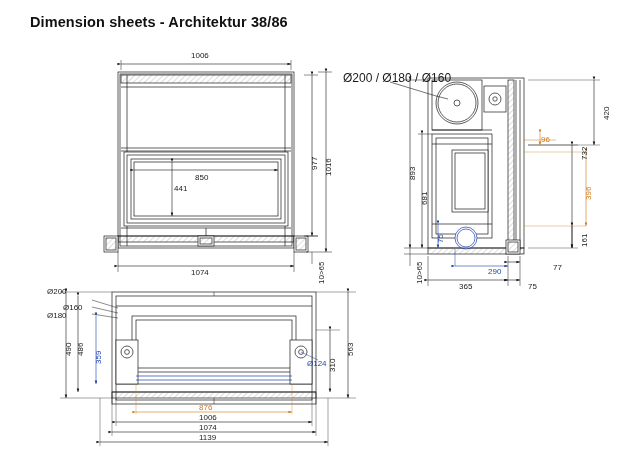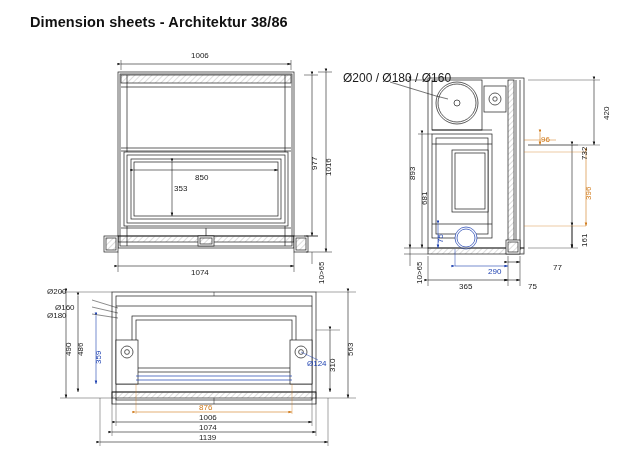--- a/index.html
+++ b/index.html
@@ -243,21 +243,21 @@
       <line x1="301" y1="352" x2="318" y2="360" stroke="#1b3fb0" stroke-width="0.5"></line>
 
       <line x1="92" y1="300" x2="118" y2="308" stroke-width="0.5"></line>
       <line x1="92" y1="307" x2="118" y2="313" stroke-width="0.5"></line>
       <line x1="92" y1="314" x2="118" y2="318" stroke-width="0.5"></line>
     </g>
   </svg>
 
   <div class="lbl" style="left:191px;top:52px;">1006</div>
   <div class="lbl" style="left:195px;top:174px;">850</div>
-  <div class="lbl" style="left:174px;top:185px;">353</div>
+  <div class="lbl" style="left:174px;top:185px;">441</div>
   <div class="lbl rot" style="left:311px;top:170px;transform:rotate(-90deg);">977</div>
   <div class="lbl rot" style="left:325px;top:176px;transform:rotate(-90deg);">1016</div>
   <div class="lbl" style="left:191px;top:269px;">1074</div>
   <div class="lbl rot" style="left:318px;top:284px;transform:rotate(-90deg);">10&gt;65</div>
 
   <div class="lbl" style="left:343px;top:72px;font-size:12px;">Ø200 / Ø180 / Ø160</div>
   <div class="lbl rot" style="left:409px;top:180px;transform:rotate(-90deg);">893</div>
   <div class="lbl rot" style="left:421px;top:205px;transform:rotate(-90deg);">681</div>
   <div class="lbl blue rot" style="left:437px;top:243px;transform:rotate(-90deg);">75</div>
   <div class="lbl rot" style="left:416px;top:284px;transform:rotate(-90deg);">10&gt;65</div>
@@ -266,21 +266,21 @@
   <div class="lbl" style="left:553px;top:264px;">77</div>
   <div class="lbl blue" style="left:488px;top:268px;">290</div>
   <div class="lbl rot" style="left:603px;top:120px;transform:rotate(-90deg);">420</div>
   <div class="lbl rot" style="left:581px;top:160px;transform:rotate(-90deg);">732</div>
   <div class="lbl orange" style="left:541px;top:136px;">96</div>
   <div class="lbl orange rot" style="left:585px;top:200px;transform:rotate(-90deg);">396</div>
   <div class="lbl rot" style="left:581px;top:247px;transform:rotate(-90deg);">161</div>
 
   <div class="lbl" style="left:47px;top:288px;">Ø200</div>
   <div class="lbl" style="left:47px;top:312px;">Ø180</div>
-  <div class="lbl" style="left:55px;top:304px;">Ø160</div>
+  <div class="lbl" style="left:63px;top:304px;">Ø160</div>
 
   <div class="lbl rot" style="left:65px;top:356px;transform:rotate(-90deg);">490</div>
   <div class="lbl rot" style="left:77px;top:356px;transform:rotate(-90deg);">486</div>
   <div class="lbl blue rot" style="left:95px;top:364px;transform:rotate(-90deg);">359</div>
   <div class="lbl rot" style="left:347px;top:356px;transform:rotate(-90deg);">563</div>
   <div class="lbl rot" style="left:329px;top:372px;transform:rotate(-90deg);">310</div>
   <div class="lbl blue" style="left:307px;top:360px;">Ø124</div>
   <div class="lbl orange" style="left:199px;top:404px;">876</div>
   <div class="lbl" style="left:199px;top:414px;">1006</div>
   <div class="lbl" style="left:199px;top:424px;">1074</div>

